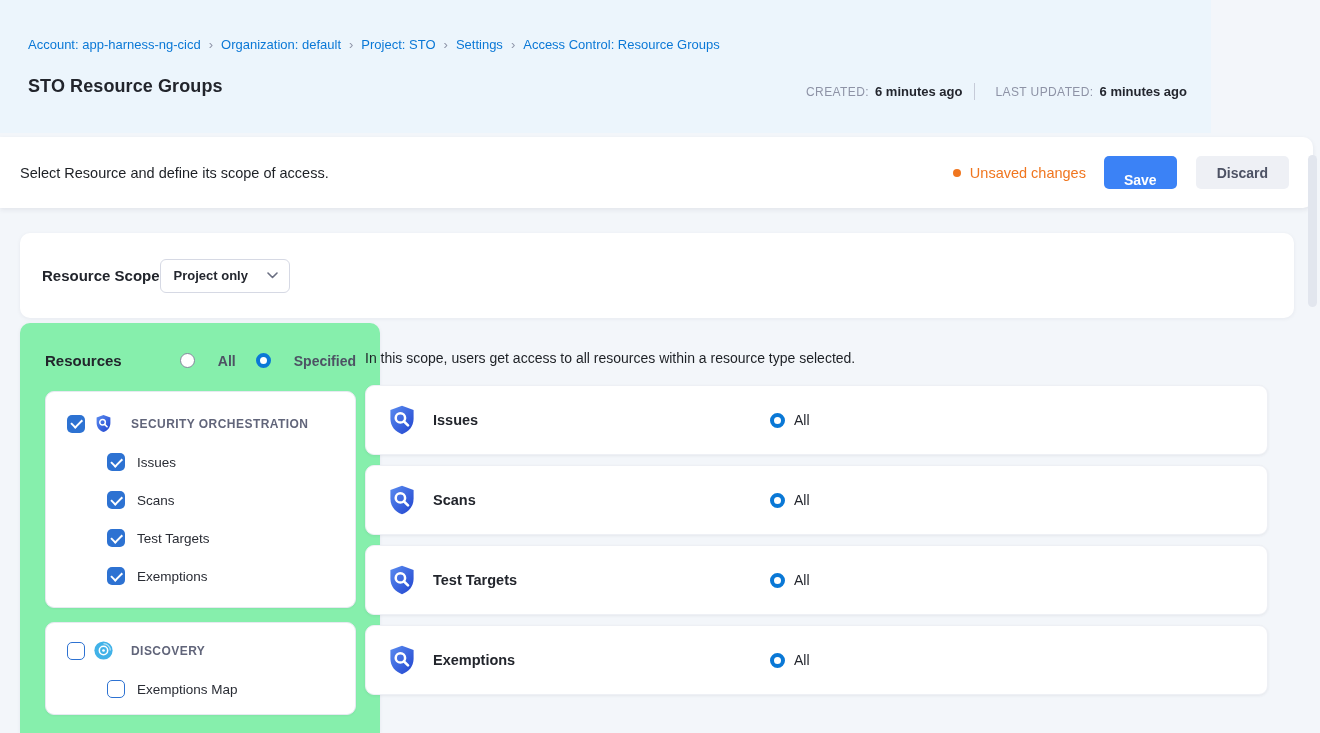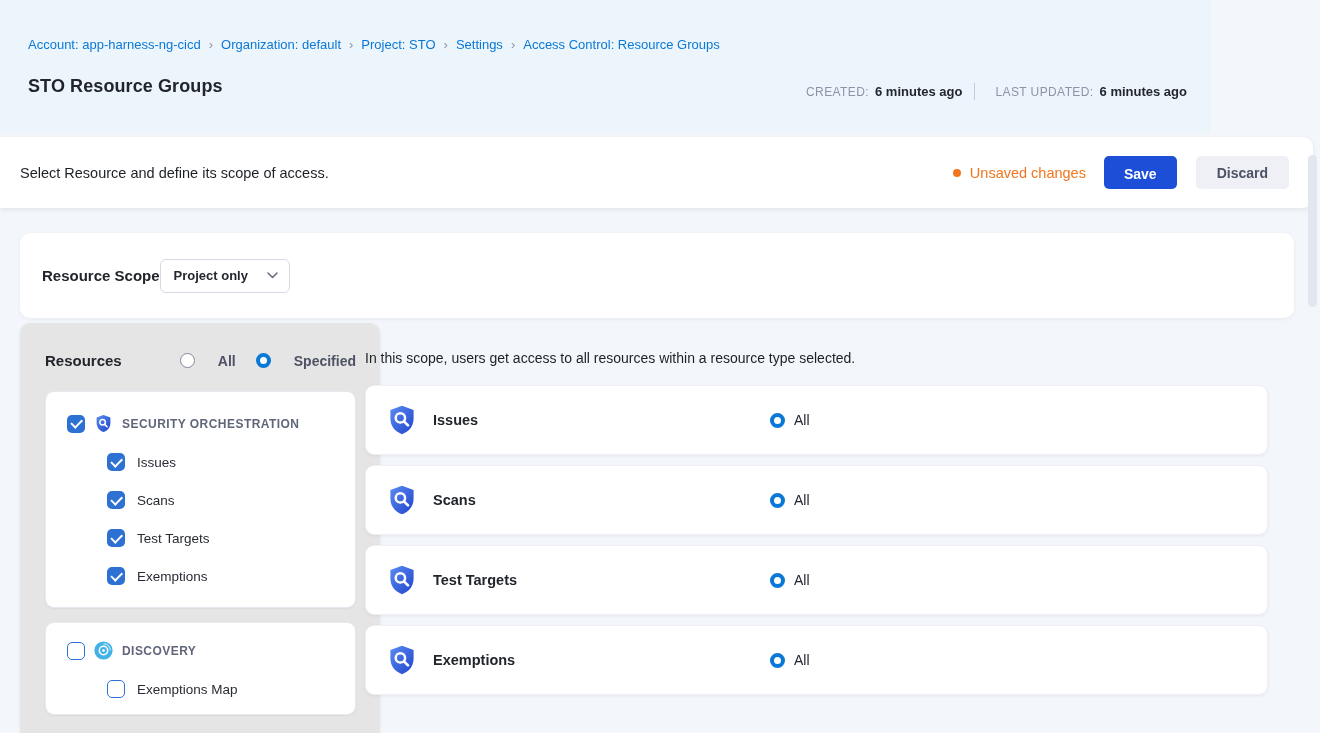--- a/index.html
+++ b/index.html
@@ -25,42 +25,42 @@
     position:absolute; top:137px; left:0; width:1313px; height:71px; background:#fff;
     border-radius:0 10px 10px 0; box-shadow:0 2px 5px rgba(40,41,61,.08);
     display:flex; align-items:center; padding:0 24px 0 20px;
   }
   .toolbar-desc { font-size:14.5px; color:#1d2025; margin-right:auto; }
   .unsaved { display:flex; align-items:center; gap:9px; margin-right:18px; }
   .unsaved-dot { width:8px; height:8px; border-radius:50%; background:#f0761f; }
   .unsaved-text { color:#f0761f; font-size:14.5px; }
   .btn { border:none; height:33px; border-radius:5px; font-size:14px; font-weight:700; cursor:pointer;
          font-family:"Liberation Sans","DejaVu Sans",sans-serif; }
-  .btn-save { background:#1d4ed8; color:#fff; padding:10px 20px; margin-right:19px; }
+  .btn-save { background:#3b82f6; color:#fff; padding:16px 20px; margin-right:19px; }
   .btn-discard { background:#eef0f5; color:#4d5264; padding:0 21px; }
 
   
   .scroll-thumb { position:absolute; right:3px; top:155px; width:9px; height:152px; border-radius:5px; background:#e2e6ee; }
 
   
   .scope-card {
     position:absolute; left:20px; top:233px; width:1274px; height:85px; background:#fff;
     border-radius:10px; box-shadow:0 1px 4px rgba(40,41,61,.06);
     display:flex; align-items:center; padding-left:22px;
   }
   .scope-title { font-size:15px; font-weight:700; color:#22252c; }
   .scope-select {
     width:130px; height:34px; background:#fff; border:1px solid #d6d9e4; border-radius:6px;
     display:flex; align-items:center; justify-content:space-between; padding:0 11px 0 13px; cursor:pointer;
   }
   .scope-select-value { font-size:13px; font-weight:600; color:#24272f; }
 
   
   .sidebar {
-    position:absolute; left:20px; top:323px; width:360px; height:410px; background:#e5e5e5;
+    position:absolute; left:20px; top:323px; width:360px; height:410px; background:#86efac;
     border-radius:10px 10px 0 0; box-shadow:0 1px 4px rgba(40,41,61,.06);
   }
   .panel-header { display:flex; align-items:center; padding:29px 24px 0 25px; }
   .panel-title { font-size:15px; font-weight:700; color:#22252c; margin-right:auto; }
   .radio-opt { display:flex; align-items:center; gap:8px; cursor:pointer; margin-left:20px; }
   .radio-opt .rlabel { font-size:14px; color:#4d5264; }
   .radio { width:15px; height:15px; border-radius:50%; background:#fff; flex:0 0 auto; }
   .radio.off { border:1.5px solid #83889b; }
   .radio.on { border:4.5px solid #0a78d6; }
 
@@ -74,21 +74,21 @@
   .gitem { padding-left:61px; margin-top:20px; }
   .cb { width:18px; height:18px; border-radius:5px; flex:0 0 auto; position:relative; cursor:pointer; }
   .cb.unchecked { border:1.6px solid #2d72d2; background:#fff; }
   .cb.checked { background:#2d72d2; }
   .cb.checked::after {
     content:""; position:absolute; left:4px; top:4.5px; width:9px; height:4.5px;
     border-left:2px solid #fff; border-bottom:2px solid #fff; transform:rotate(-45deg);
   }
   .gicon { width:19px; height:19px; margin-left:9px; flex:0 0 auto; display:inline-flex; }
   .gicon svg { width:19px; height:19px; }
-  .glabel { margin-left:9px; font-size:12px; font-weight:600; color:#61657a; letter-spacing:.45px; }
+  .glabel { margin-left:18px; font-size:12px; font-weight:600; color:#61657a; letter-spacing:.45px; }
   .ilabel { margin-left:12px; font-size:13.5px; color:#292c34; }
 
   
   .main-desc { position:absolute; left:365px; top:350px; font-size:14px; color:#1d2025; }
   .cards { position:absolute; left:365px; top:385px; width:903px; }
   .rcard {
     position:relative; height:70px; background:#fff; border-radius:9px; margin-bottom:10px;
     box-shadow:0 1px 3px rgba(40,41,61,.07); border:1px solid #eef0f5;
     display:flex; align-items:center; padding-left:20px;
   }

